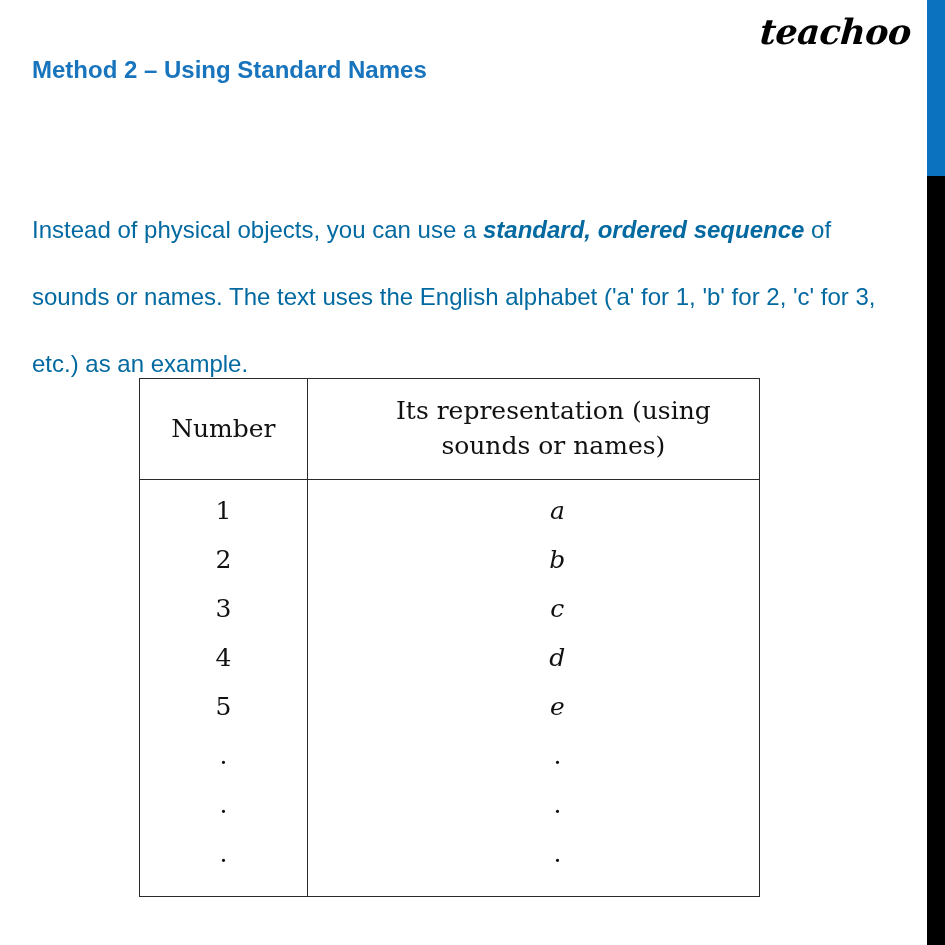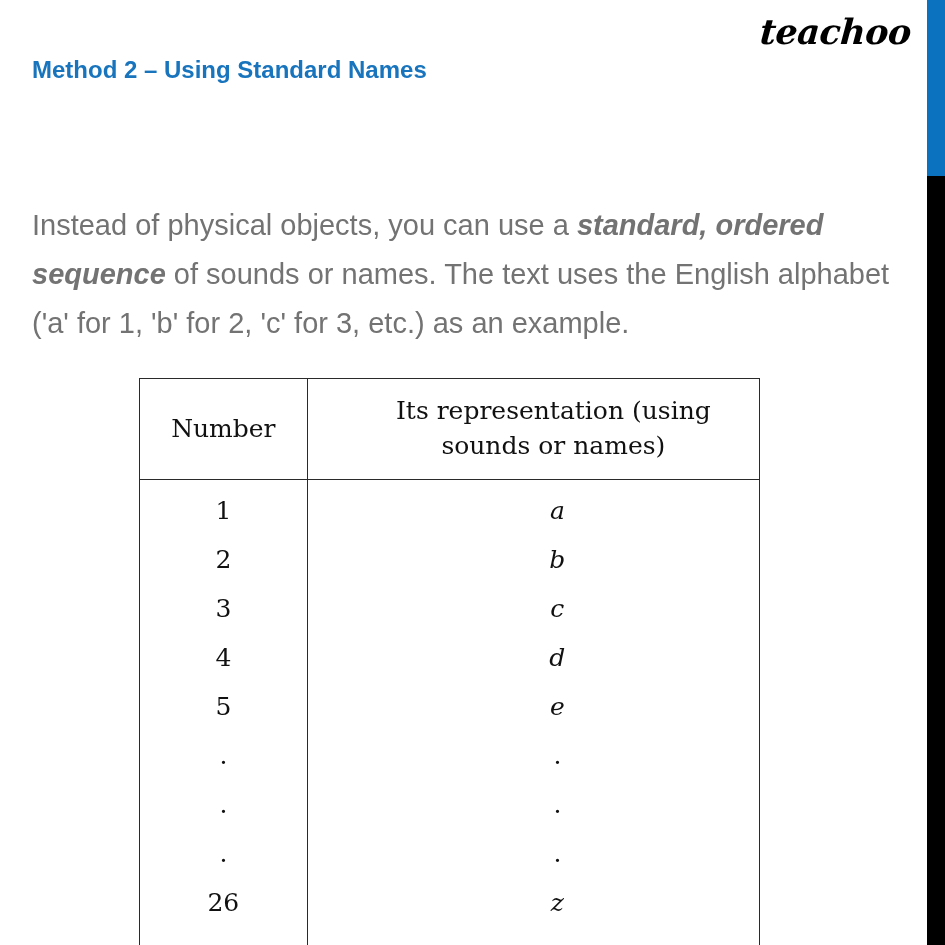--- a/index.html
+++ b/index.html
@@ -70,23 +70,23 @@
     white-space: nowrap;
   }
 
   
   #body-paragraph {
     position: absolute;
     left: 32px;
     top: 172px;
     width: 870px;
     font-family: "Liberation Sans", sans-serif;
-    font-size: 29px;
-    line-height: 49px;
-    color: #737373;
+    font-size: 24px;
+    line-height: 67px;
+    color: #0369a1;
   }
   #body-paragraph .emph {
     font-weight: bold;
     font-style: italic;
   }
 
   
   #mapping-table {
     position: absolute;
     left: 139px;
@@ -187,18 +187,14 @@
         <td class="col-rep dots-cell">.</td>
       </tr>
       <tr>
         <td class="col-num dots-cell">.</td>
         <td class="col-rep dots-cell">.</td>
       </tr>
       <tr>
         <td class="col-num dots-cell">.</td>
         <td class="col-rep dots-cell">.</td>
       </tr>
-      <tr>
-        <td class="col-num">26</td>
-        <td class="col-rep rep-cell">z</td>
-      </tr>
     </tbody>
 </table>
 
 </body></html>

